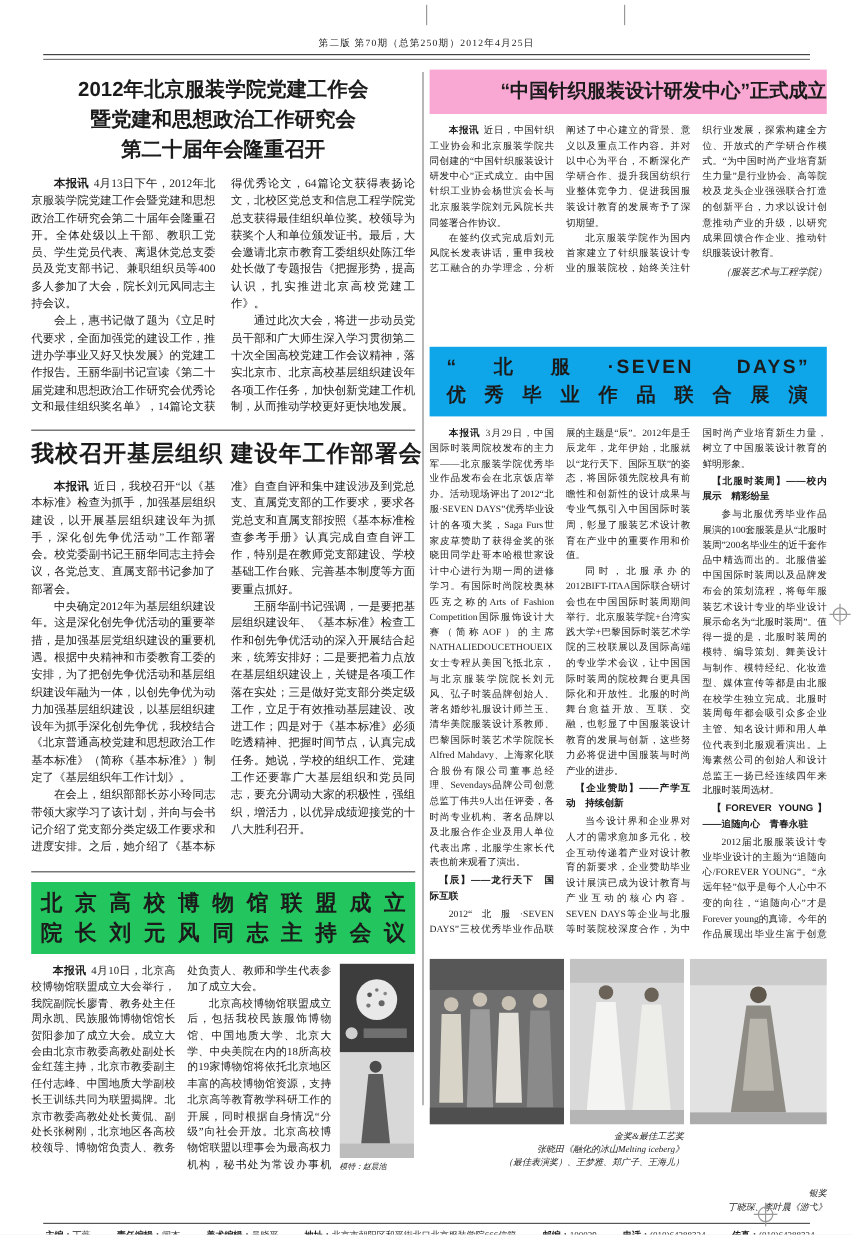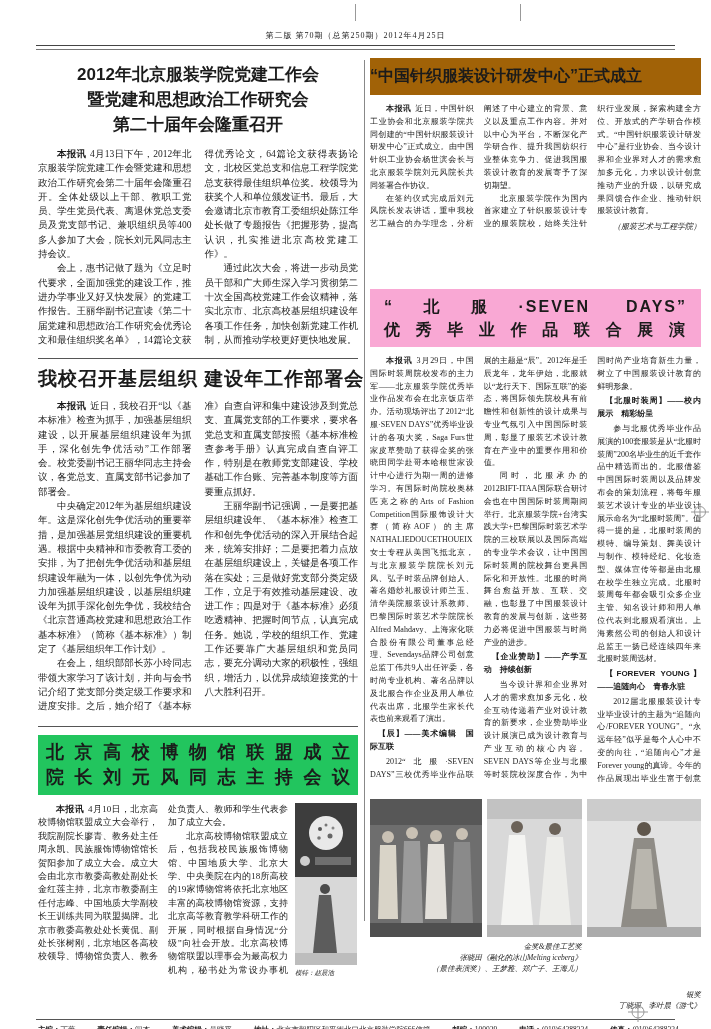--- a/index.html
+++ b/index.html
@@ -4,36 +4,36 @@
 <style>
   html,body{margin:0;padding:0;background:#efefef;}
   .page{width:711px;height:1029px;background:#ffffff;position:relative;margin:0 auto;
         font-family:"Liberation Serif",serif;color:#1b1b1b;overflow:hidden;}
   
   .masthead{padding-top:30px;text-align:center;font-size:8px;letter-spacing:1px;color:#222;}
   .rule1{margin:4px 36px 0;border-top:1px solid #444;}
   .rule2{margin:3px 36px 0;border-top:1px solid #777;}
   .croptick{position:absolute;top:4px;width:1px;height:17px;background:#999;}
   
-  .content{display:flex;padding:8px 14px 0 38px;align-items:stretch;}
+  .content{display:flex;padding:8px 14px 0 26px;align-items:stretch;}
   .half-left{width:320px;flex:none;}
   .vdivider{flex:none;width:0;border-left:1px solid #888;margin:2px 5px 90px 6px;}
   .half-right{width:331px;flex:none;}
   
   .h-l1{font-family:"Liberation Sans",sans-serif;font-weight:bold;font-size:17px;line-height:25px;
         text-align:center;margin:4px 0 10px;}
   .h-l2{font-family:"Liberation Sans",sans-serif;font-weight:bold;font-size:19px;line-height:24px;
         text-align:center;letter-spacing:1px;margin:2px 0 8px;white-space:nowrap;}
   .graybar{background:#22c55e;padding:5px 8px;margin-bottom:8px;}
   .spread{font-family:"Liberation Sans",sans-serif;font-weight:bold;
           text-align:justify;text-align-last:justify;-moz-text-align-last:justify;}
   .h-l3 .spread{font-size:18px;line-height:25px;}
-  .h-r1{background:#a16207;font-family:"Liberation Sans",sans-serif;font-weight:bold;font-size:16px;
-        text-align:left;padding:8px 0;margin-bottom:8px;}
-  .h-r2{background:#f9a8d4;padding:6px 14px;margin:10px 0 8px;}
+  .h-r1{background:#f9a8d4;font-family:"Liberation Sans",sans-serif;font-weight:bold;font-size:16px;
+        text-align:right;padding:8px 0;margin-bottom:8px;}
+  .h-r2{background:#0ea5e9;padding:6px 14px;margin:10px 0 8px;}
   .h-r2 .spread{font-size:16px;line-height:23px;letter-spacing:2px;}
   
   .body2{column-count:2;column-gap:13px;font-size:9.5px;line-height:14.3px;text-align:justify;overflow:hidden;}
   .body3{column-count:3;column-gap:10px;font-size:8px;line-height:12.8px;text-align:justify;overflow:hidden;}
   .bodytxt p{margin:0;text-indent:2em;}
   .lead{font-weight:bold;font-family:"Liberation Sans",sans-serif;margin-right:4px;}
   .byline{text-align:right !important;text-indent:0 !important;font-style:italic;margin-top:3px !important;}
   .subhead{font-weight:bold;font-family:"Liberation Sans",sans-serif;text-indent:1em !important;margin:2px 0 !important;}
   .sep{border:none;border-top:1px solid #555;margin:9px 0 8px;}
   
@@ -135,33 +135,33 @@
 
     <div class="vdivider"></div>
 
     <div class="half-right">
 
       <div>
         <div class="h-r1">“中国针织服装设计研发中心”正式成立</div>
         <div class="body3 bodytxt" style="height:176px;">
           <p><span class="lead">本报讯</span><span>近日，中国针织工业协会和北京服装学院共同创建的“中国针织服装设计研发中心”正式成立。由中国针织工业协会杨世滨会长与北京服装学院刘元风院长共同签署合作协议。</span></p>
           <p>在签约仪式完成后刘元风院长发表讲话，重申我校艺工融合的办学理念，分析阐述了中心建立的背景、意义以及重点工作内容。并对以中心为平台，不断深化产学研合作、提升我国纺织行业整体竞争力、促进我国服装设计教育的发展寄予了深切期望。</p>
-          <p>北京服装学院作为国内首家建立了针织服装设计专业的服装院校，始终关注针织行业发展，探索构建全方位、开放式的产学研合作模式。“中国针织服装设计研发中心”是行业协会、当今设计界和企业界对人才的需求愈加多元化，力求以设计创意推动产业的升级，以研究成果回馈合作企业、推动针织服装设计教育。</p>
+          <p>北京服装学院作为国内首家建立了针织服装设计专业的服装院校，始终关注针织行业发展，探索构建全方位、开放式的产学研合作模式。“为中国时尚产业培育新生力量”是行业协会、高等院校及龙头企业强强联合打造的创新平台，力求以设计创意推动产业的升级，以研究成果回馈合作企业、推动针织服装设计教育。</p>
           <p class="byline">（服装艺术与工程学院）</p>
         </div>
       </div>
 
       <div>
         <div class="h-r2">
           <div class="spread">“北服·SEVEN DAYS”</div>
           <div class="spread">优秀毕业作品联合展演</div>
         </div>
         <div class="body3 bodytxt" style="height:436px;">
           <p><span class="lead">本报讯</span><span>3月29日，中国国际时装周院校发布的主力军——北京服装学院优秀毕业作品发布会在北京饭店举办。活动现场评出了2012“北服·SEVEN DAYS”优秀毕业设计的各项大奖，Saga Furs世家皮草赞助了获得金奖的张晓田同学赴哥本哈根世家设计中心进行为期一周的进修学习。有国际时尚院校奥林匹克之称的Arts of Fashion Competition国际服饰设计大赛（简称AOF）的主席NATHALIEDOUCETHOUEIX女士专程从美国飞抵北京，与北京服装学院院长刘元风、弘子时装品牌创始人、著名婚纱礼服设计师兰玉、清华美院服装设计系教师、巴黎国际时装艺术学院院长Alfred Mahdavy、上海家化联合股份有限公司董事总经理、Sevendays品牌公司创意总监丁伟共9人出任评委，各时尚专业机构、著名品牌以及北服合作企业及用人单位代表出席，北服学生家长代表也前来观看了演出。</span></p>
-          <p class="subhead">【辰】——美术编辑　国际互联</p>
+          <p class="subhead">【辰】——龙行天下　国际互联</p>
           <p>2012“北服·SEVEN DAYS”三校优秀毕业作品联展的主题是“辰”。2012年是壬辰龙年，龙年伊始，北服就以“龙行天下、国际互联”的姿态，将国际领先院校具有前瞻性和创新性的设计成果与专业气氛引入中国国际时装周，彰显了服装艺术设计教育在产业中的重要作用和价值。</p>
           <p>同时，北服承办的2012BIFT-ITAA国际联合研讨会也在中国国际时装周期间举行。北京服装学院+台湾实践大学+巴黎国际时装艺术学院的三校联展以及国际高端的专业学术会议，让中国国际时装周的院校舞台更具国际化和开放性。北服的时尚舞台愈益开放、互联、交融，也彰显了中国服装设计教育的发展与创新，这些努力必将促进中国服装与时尚产业的进步。</p>
           <p class="subhead">【企业赞助】——产学互动　持续创新</p>
           <p>当今设计界和企业界对人才的需求愈加多元化，校企互动传递着产业对设计教育的新要求，企业赞助毕业设计展演已成为设计教育与产业互动的核心内容。SEVEN DAYS等企业与北服等时装院校深度合作，为中国时尚产业培育新生力量，树立了中国服装设计教育的鲜明形象。</p>
           <p class="subhead">【北服时装周】——校内展示　精彩纷呈</p>
           <p>参与北服优秀毕业作品展演的100套服装是从“北服时装周”200名毕业生的近千套作品中精选而出的。北服借鉴中国国际时装周以及品牌发布会的策划流程，将每年服装艺术设计专业的毕业设计展示命名为“北服时装周”。值得一提的是，北服时装周的模特、编导策划、舞美设计与制作、模特经纪、化妆造型、媒体宣传等都是由北服在校学生独立完成。北服时装周每年都会吸引众多企业主管、知名设计师和用人单位代表到北服观看演出。上海素然公司的创始人和设计总监王一扬已经连续四年来北服时装周选材。</p>
           <p class="subhead">【FOREVER YOUNG】——追随向心　青春永驻</p>
           <p>2012届北服服装设计专业毕业设计的主题为“追随向心/FOREVER YOUNG”。“永远年轻”似乎是每个人心中不变的向往，“追随向心”才是Forever young的真谛。今年的作品展现出毕业生富于创意的设计手法和对时尚的独到见解，也记录了学生们用自己的服装设计作品向母校的告别与献礼、向心中梦想的追随与执著，以及即将走上设计工作岗位的毕业年华里对中国服装设计与职业理想的坚守，他们这一届比经典的“中国风尚”还来得更浓烈。</p>
 
         </div>

